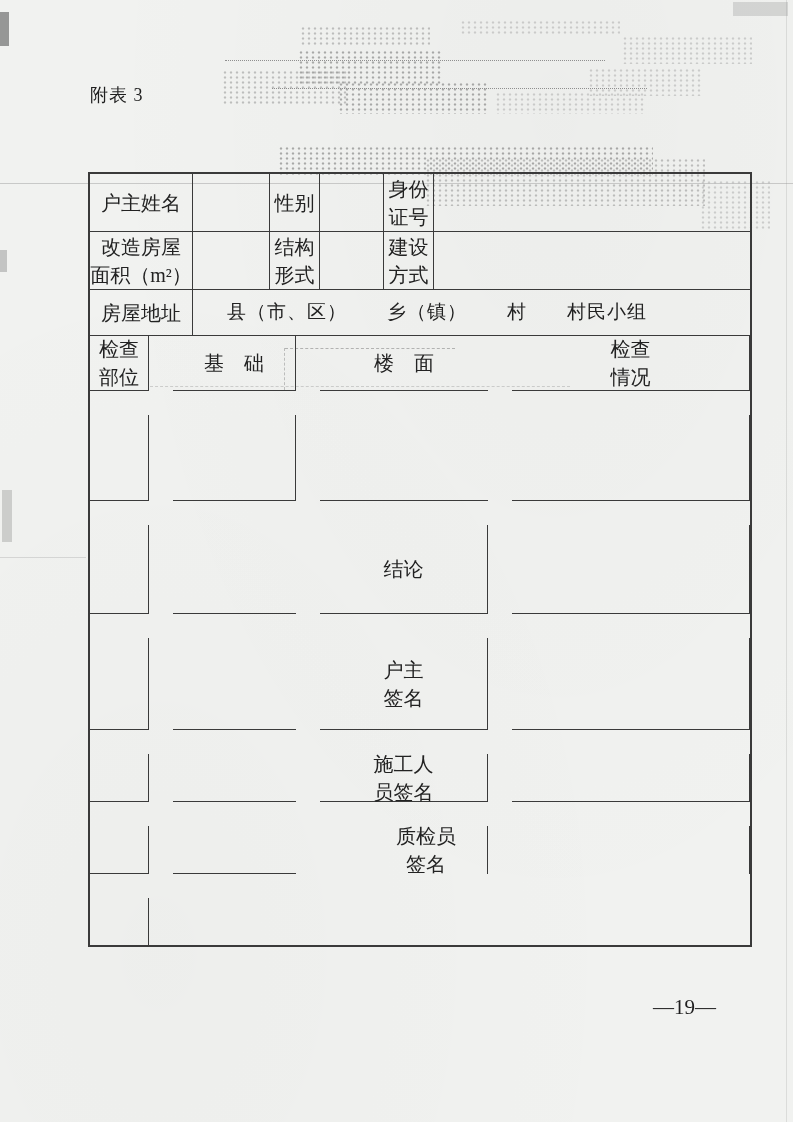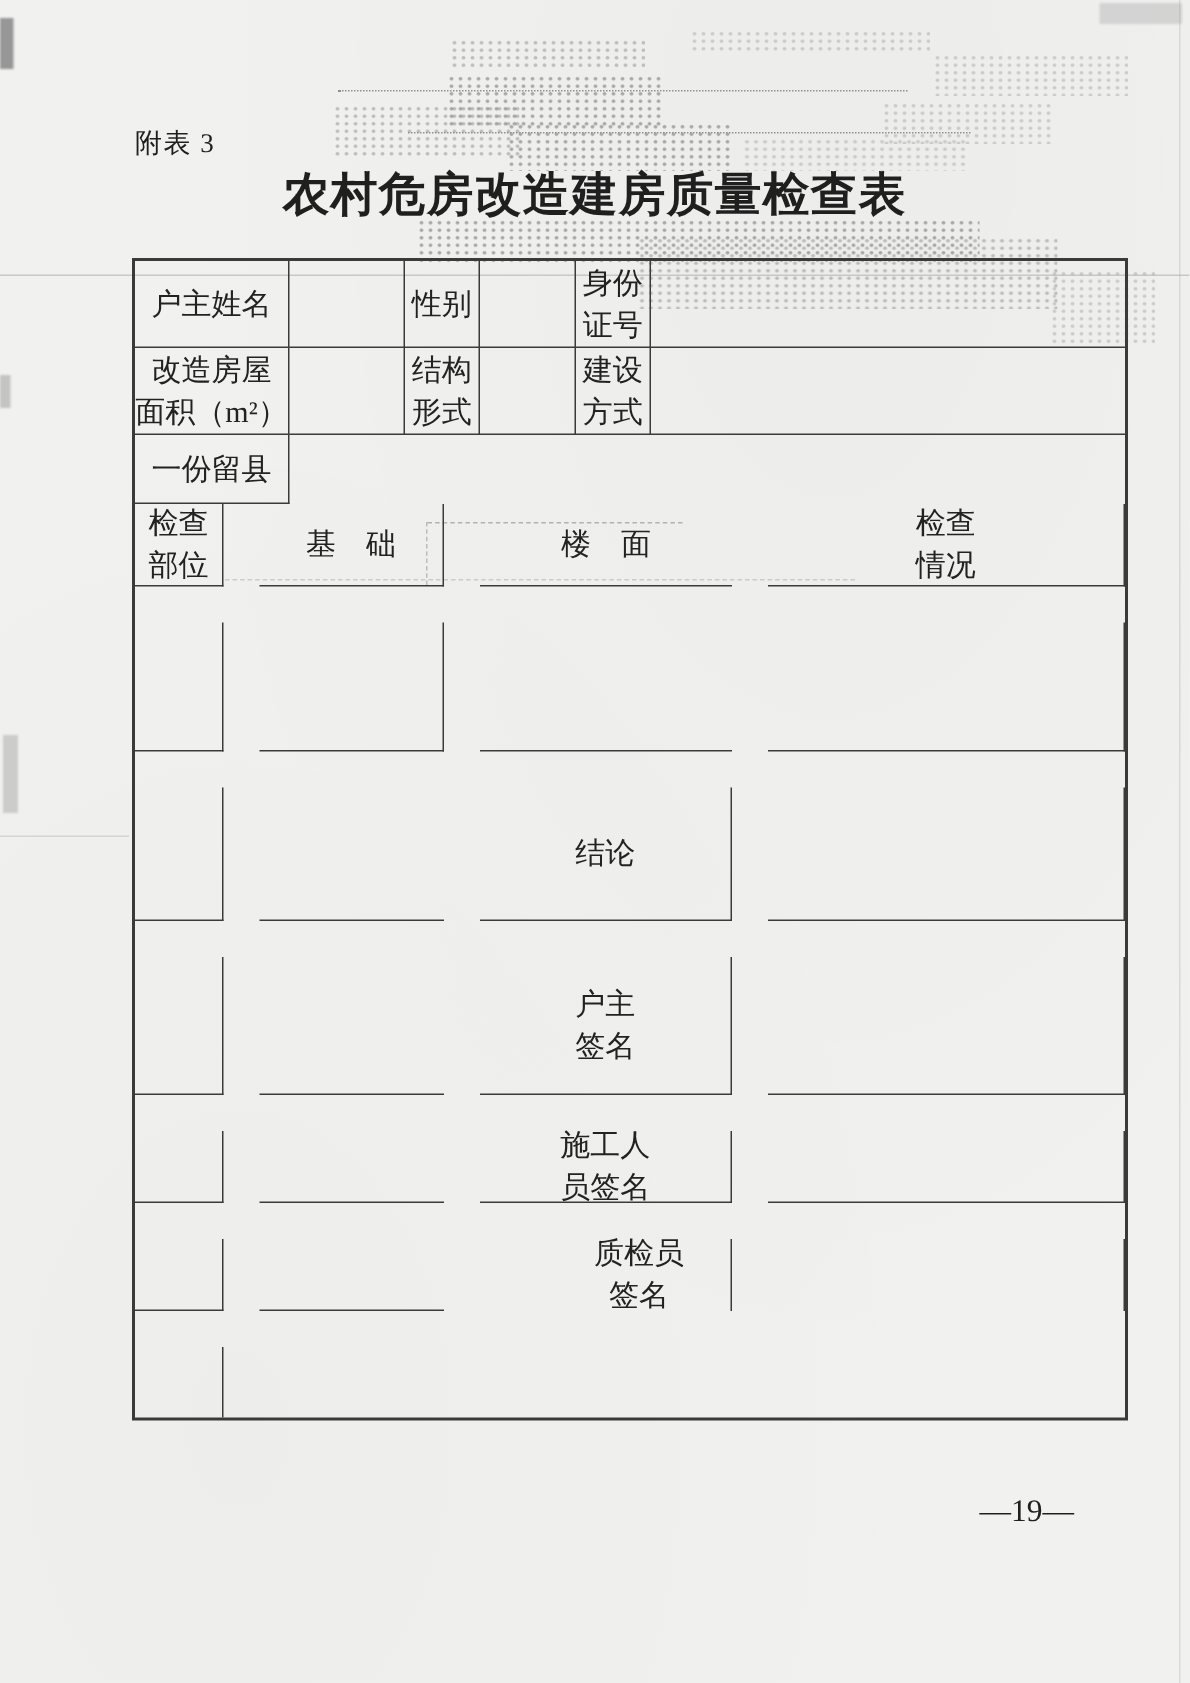--- a/index.html
+++ b/index.html
@@ -93,21 +93,20 @@
   <div class="dashline" style="left:285px;top:348px;width:170px;opacity:.6;"></div>
   <div class="dashvert" style="left:284px;top:348px;height:42px;opacity:.5;"></div>
   <div class="dashline" style="left:150px;top:386px;width:420px;opacity:.35;"></div>
   <div class="edgemark" style="left:0;top:12px;width:9px;height:34px;"></div>
   <div class="edgemark" style="left:0;top:250px;width:7px;height:22px;opacity:.5;"></div>
   <div class="edgemark" style="left:2px;top:490px;width:10px;height:52px;opacity:.4;"></div>
   <div class="edgemark" style="left:733px;top:2px;width:55px;height:14px;opacity:.3;"></div>
   <div class="edge-r"></div>
 
   <div class="annex">附表 3</div>
-  <h1 class="title">农村危房改造建房质量检查表</h1>
 
   <div class="formtbl">
 
     <div class="blk blkA">
       <div class="cell">户主姓名</div>
       <div class="cell"></div>
       <div class="cell">性别</div>
       <div class="cell"></div>
       <div class="cell">身份
 证号</div>
@@ -118,21 +117,22 @@
       <div class="cell"></div>
       <div class="cell">结构
 形式</div>
       <div class="cell"></div>
       <div class="cell">建设
 方式</div>
       <div class="cell lc"></div>
     </div>
 
     <div class="blk blkB">
-      <div class="cell">一份留县</div>
+      <div class="cell">房屋地址</div>
+      <div class="cell lc addr">县（市、区）　　乡（镇）　　村　　村民小组</div>
     </div>
 
     <div class="blk blkC">
       <div class="cell">检查
 部位</div>
       <div class="cell">基　础</div>
       <div class="cell lc">楼　面</div>
 
       <div class="cell">检查
 情况</div>

